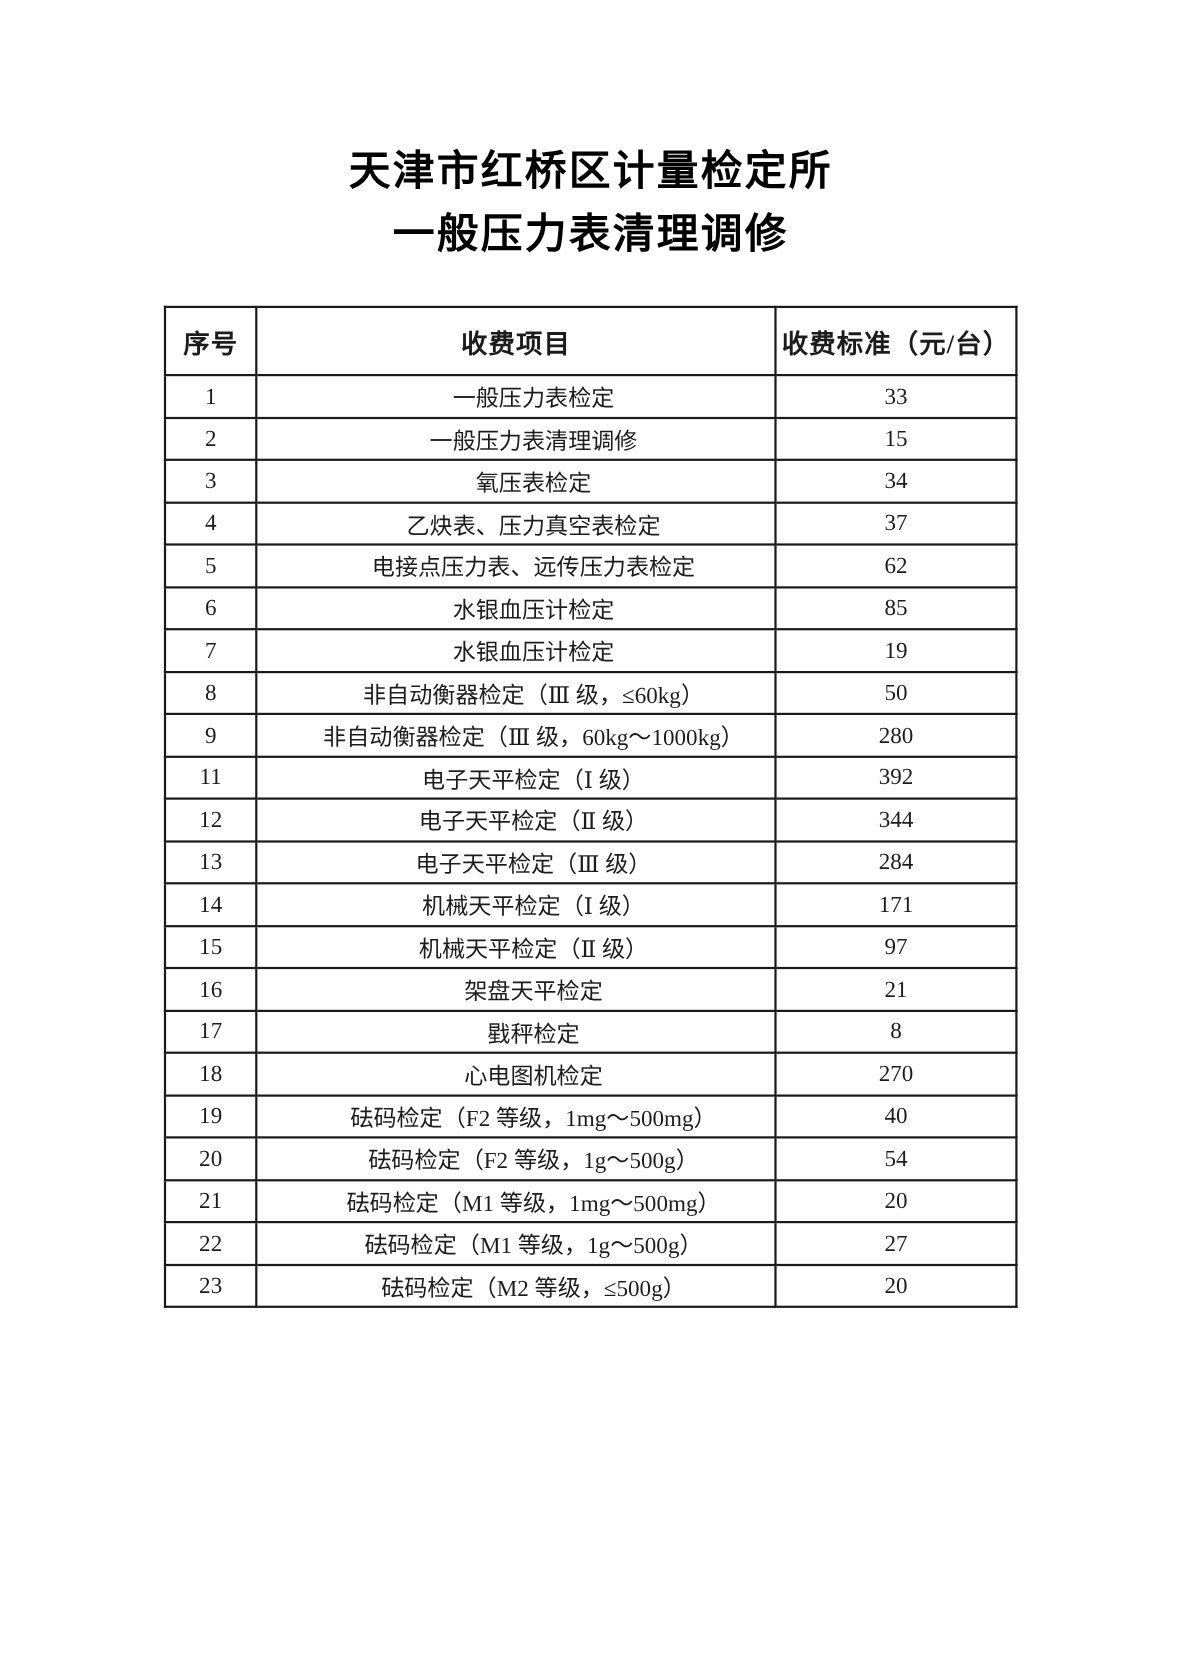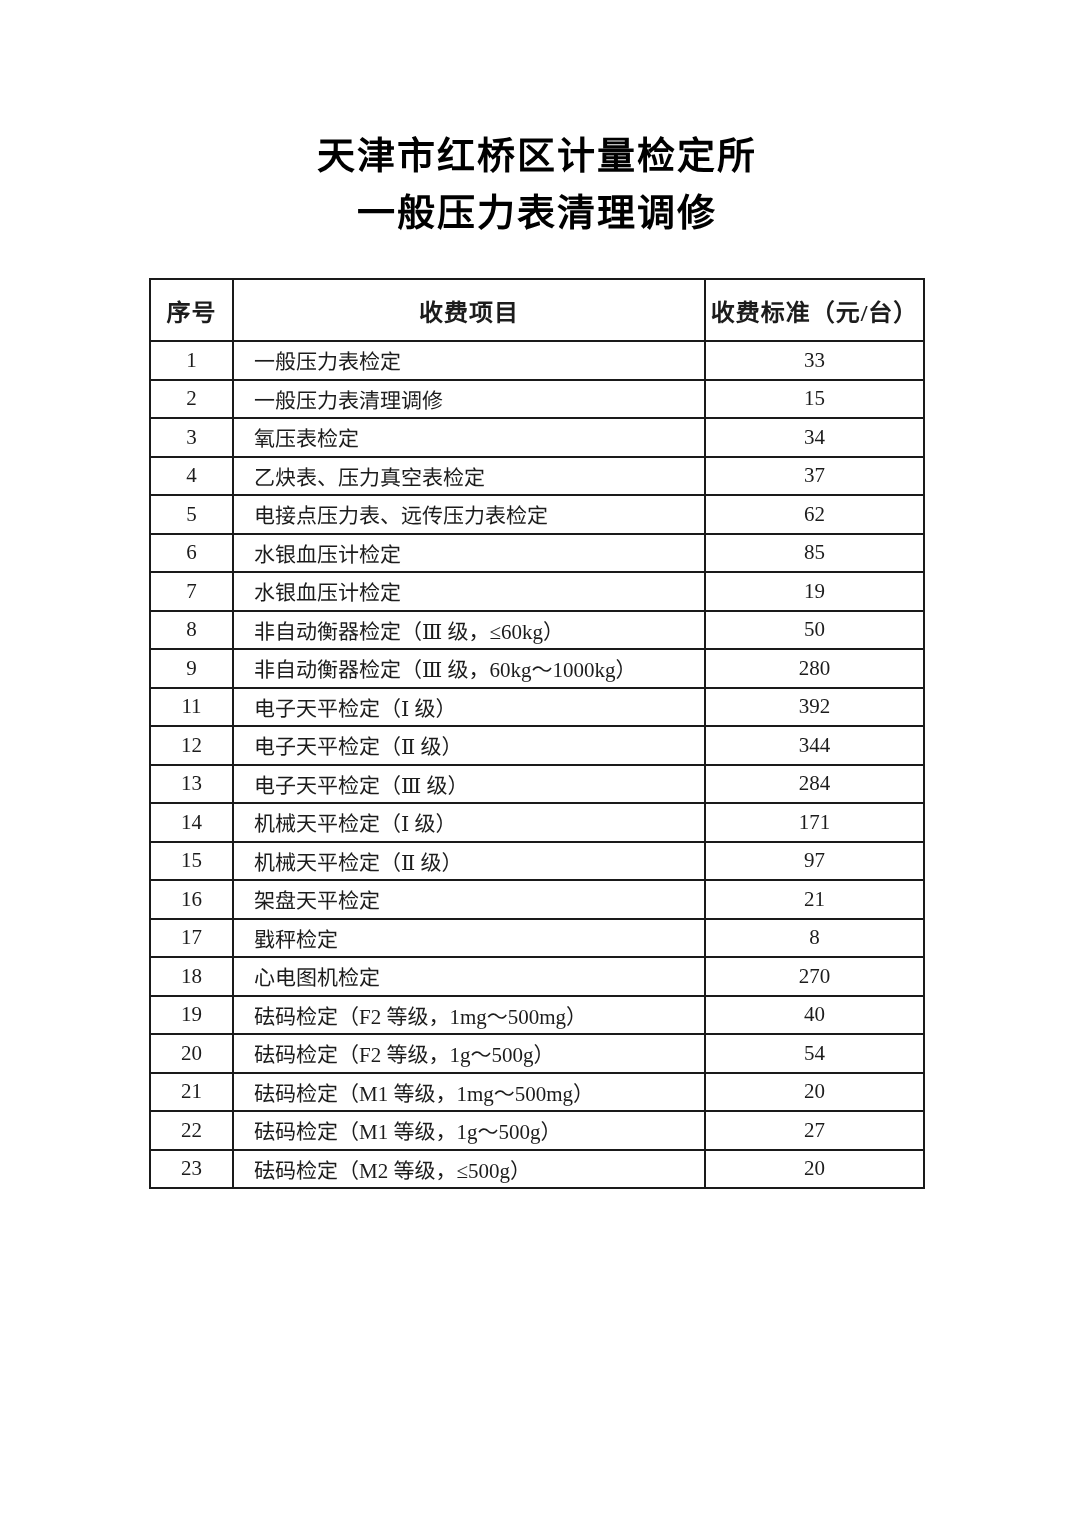--- a/index.html
+++ b/index.html
@@ -53,22 +53,22 @@
     text-align: center;
     letter-spacing: 1px;
   }
   .fee-table tbody td {
     height: 38.5px;
     font-size: 21px;
     font-weight: normal;
     text-align: center;
   }
   .fee-table tbody td.item {
-    text-align: left;
-    padding-left: 20px;
+    text-align: center;
+    padding-left: 32px;
   }
 </style>
 </head>
 <body>
 
 <div class="page">
 
   <div class="title-block">
     <div class="title-line">天津市红桥区计量检定所</div>
     <div class="title-line">一般压力表清理调修</div>

